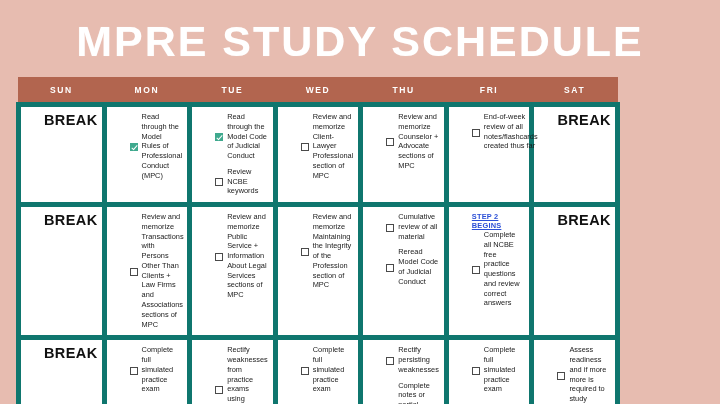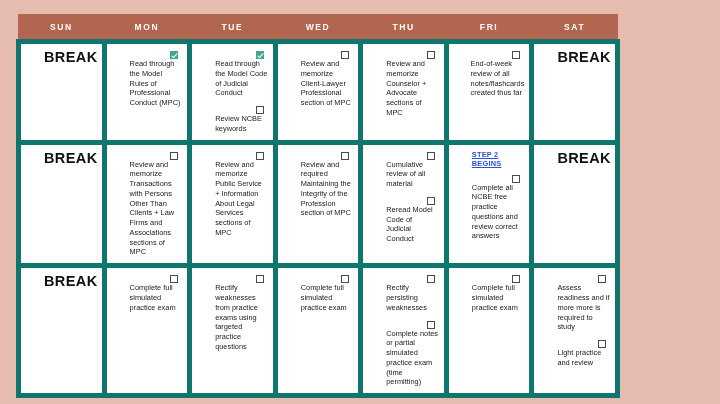--- a/index.html
+++ b/index.html
@@ -59,23 +59,22 @@
     text-align: center;
   }
   .break-text {
     font-weight: bold;
     font-size: 14.5px;
     color: #111111;
     letter-spacing: 0.4px;
   }
   .task {
     display: flex;
-    align-items: flex-end;
+    align-items: center;
     margin-bottom: 6px;
-    flex-direction: column;
   }
   .task:last-child { margin-bottom: 0; }
   .box {
     flex: 0 0 auto;
     width: 8px;
     height: 8px;
     border: 1px solid #4a4a4a;
     margin-right: 4px;
     margin-top: 2px;
     box-sizing: border-box;
@@ -100,21 +99,20 @@
   .task-text {
     font-size: 7.4px;
     line-height: 1.32;
     color: #1a1a1a;
   }
   .step-note {
     font-size: 7.4px;
     font-weight: bold;
     color: #2b4fd6;
     text-decoration: underline;
-    margin-bottom: 5px;
     letter-spacing: 0.2px;
   }
   .footer {
     display: flex;
     align-items: center;
     justify-content: flex-end;
     margin-top: 6px;
     padding-right: 6px;
   }
   .footer-logo {
@@ -128,20 +126,21 @@
     letter-spacing: 1.1px;
     color: #5c4438;
     font-weight: bold;
   }
 </style>
 </head>
 <body>
 
 <div class="page">
 
+  <div class="title">MPRE STUDY SCHEDULE</div>
 
   <table class="cal">
     <thead>
       <tr>
         <th>SUN</th>
         <th>MON</th>
         <th>TUE</th>
         <th>WED</th>
         <th>THU</th>
         <th>FRI</th>
@@ -203,21 +202,21 @@
           </td>
           <td>
             <div class="task">
               <span class="box"></span>
               <span class="task-text">Review and memorize Public Service + Information About Legal Services sections of MPC</span>
             </div>
           </td>
           <td>
             <div class="task">
               <span class="box"></span>
-              <span class="task-text">Review and required Maintaining the Integrity of the Profession section of MPC</span>
+              <span class="task-text">Review and memorize Maintaining the Integrity of the Profession section of MPC</span>
             </div>
           </td>
           <td>
             <div class="task">
               <span class="box"></span>
               <span class="task-text">Cumulative review of all material</span>
             </div>
             <div class="task">
               <span class="box"></span>
               <span class="task-text">Reread Model Code of Judicial Conduct</span>

